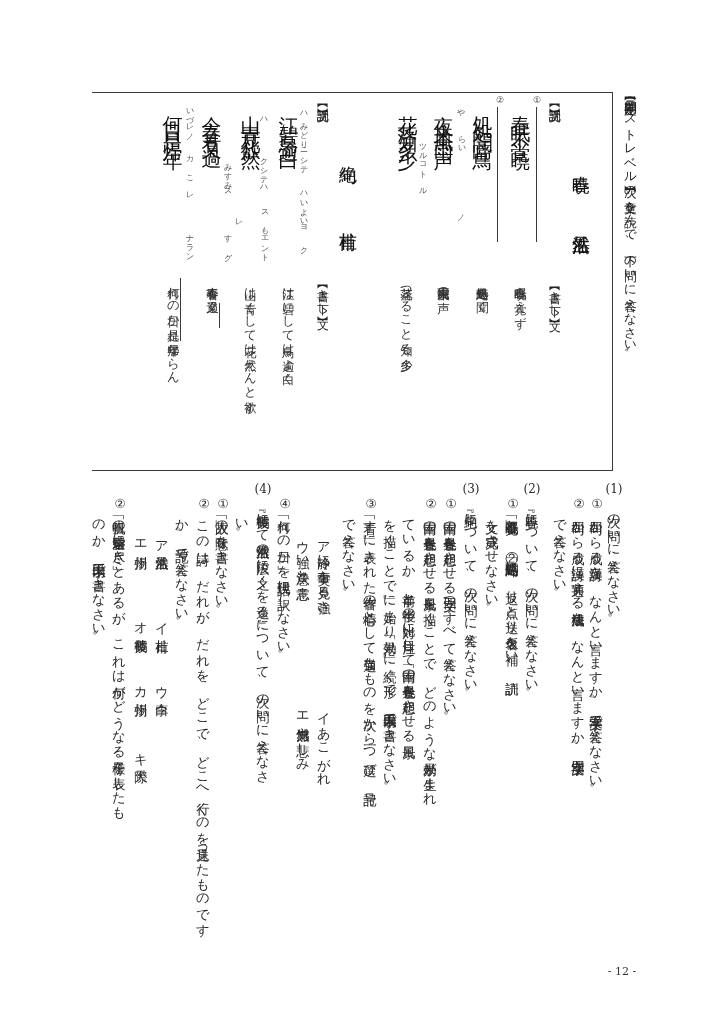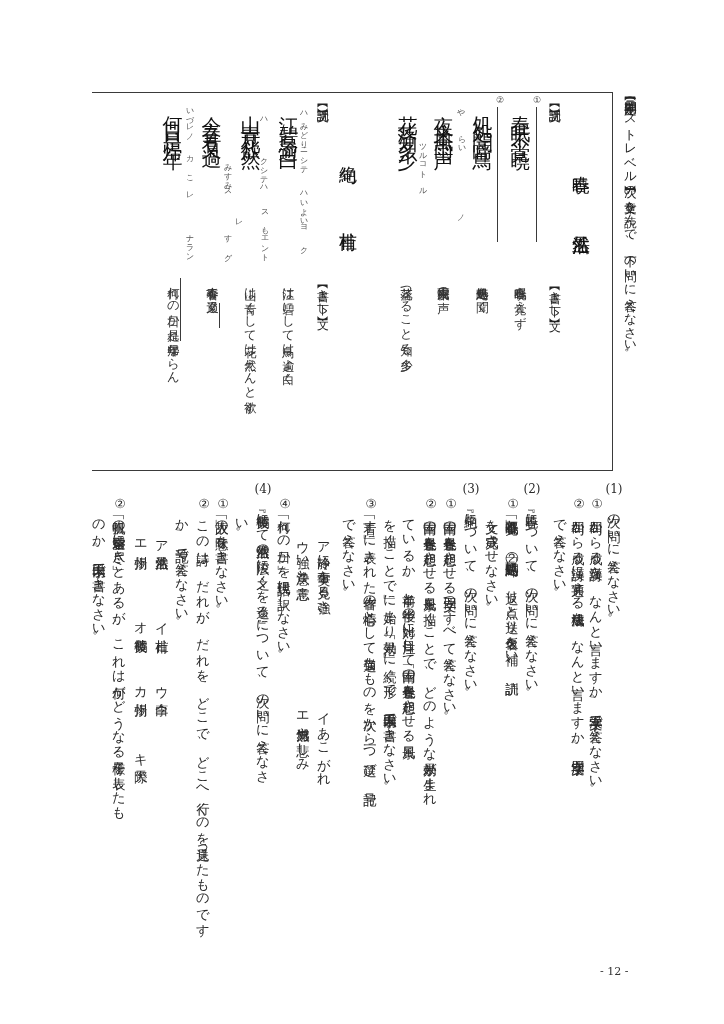--- a/index.html
+++ b/index.html
@@ -11,21 +11,21 @@
   .qt { font-size:13.3px; color:#2a2a2a; }
   .mk { font-size:12.5px; color:#2a2a2a; }
   .num { position:absolute; width:22px; text-align:center; font-size:12px; line-height:1; color:#2a2a2a; white-space:nowrap; }
   .ttl { font-size:18px; color:#111; }
   .lbl { font-size:12px; color:#222; }
   .pl { font-size:20px; letter-spacing:8.6px; color:#111; }
   .kk { font-size:12.4px; color:#333; }
   .rb { font-size:8px; color:#555; }
   .pmk { font-size:9px; color:#333; }
   .rule { position:absolute; background:#3a3a3a; }
-  .pagenum { position:absolute; width:44px; text-align:left; font-size:11px; line-height:1; color:#333; }
+  .pagenum { position:absolute; width:44px; text-align:center; font-size:11px; line-height:1; color:#333; }
 </style>
 </head>
 <body>
 
 <div id="page">
 
   <div class="v serif hdr" style="left:624px;top:92px;">【問一（二年定期テストレベル）】次の文章を読んで、下の問いに答えなさい。</div>
 
   <div class="rule" style="left:92px;top:92px;width:521px;height:1px;"></div>
   <div class="rule" style="left:612px;top:92px;width:1px;height:379px;"></div>

